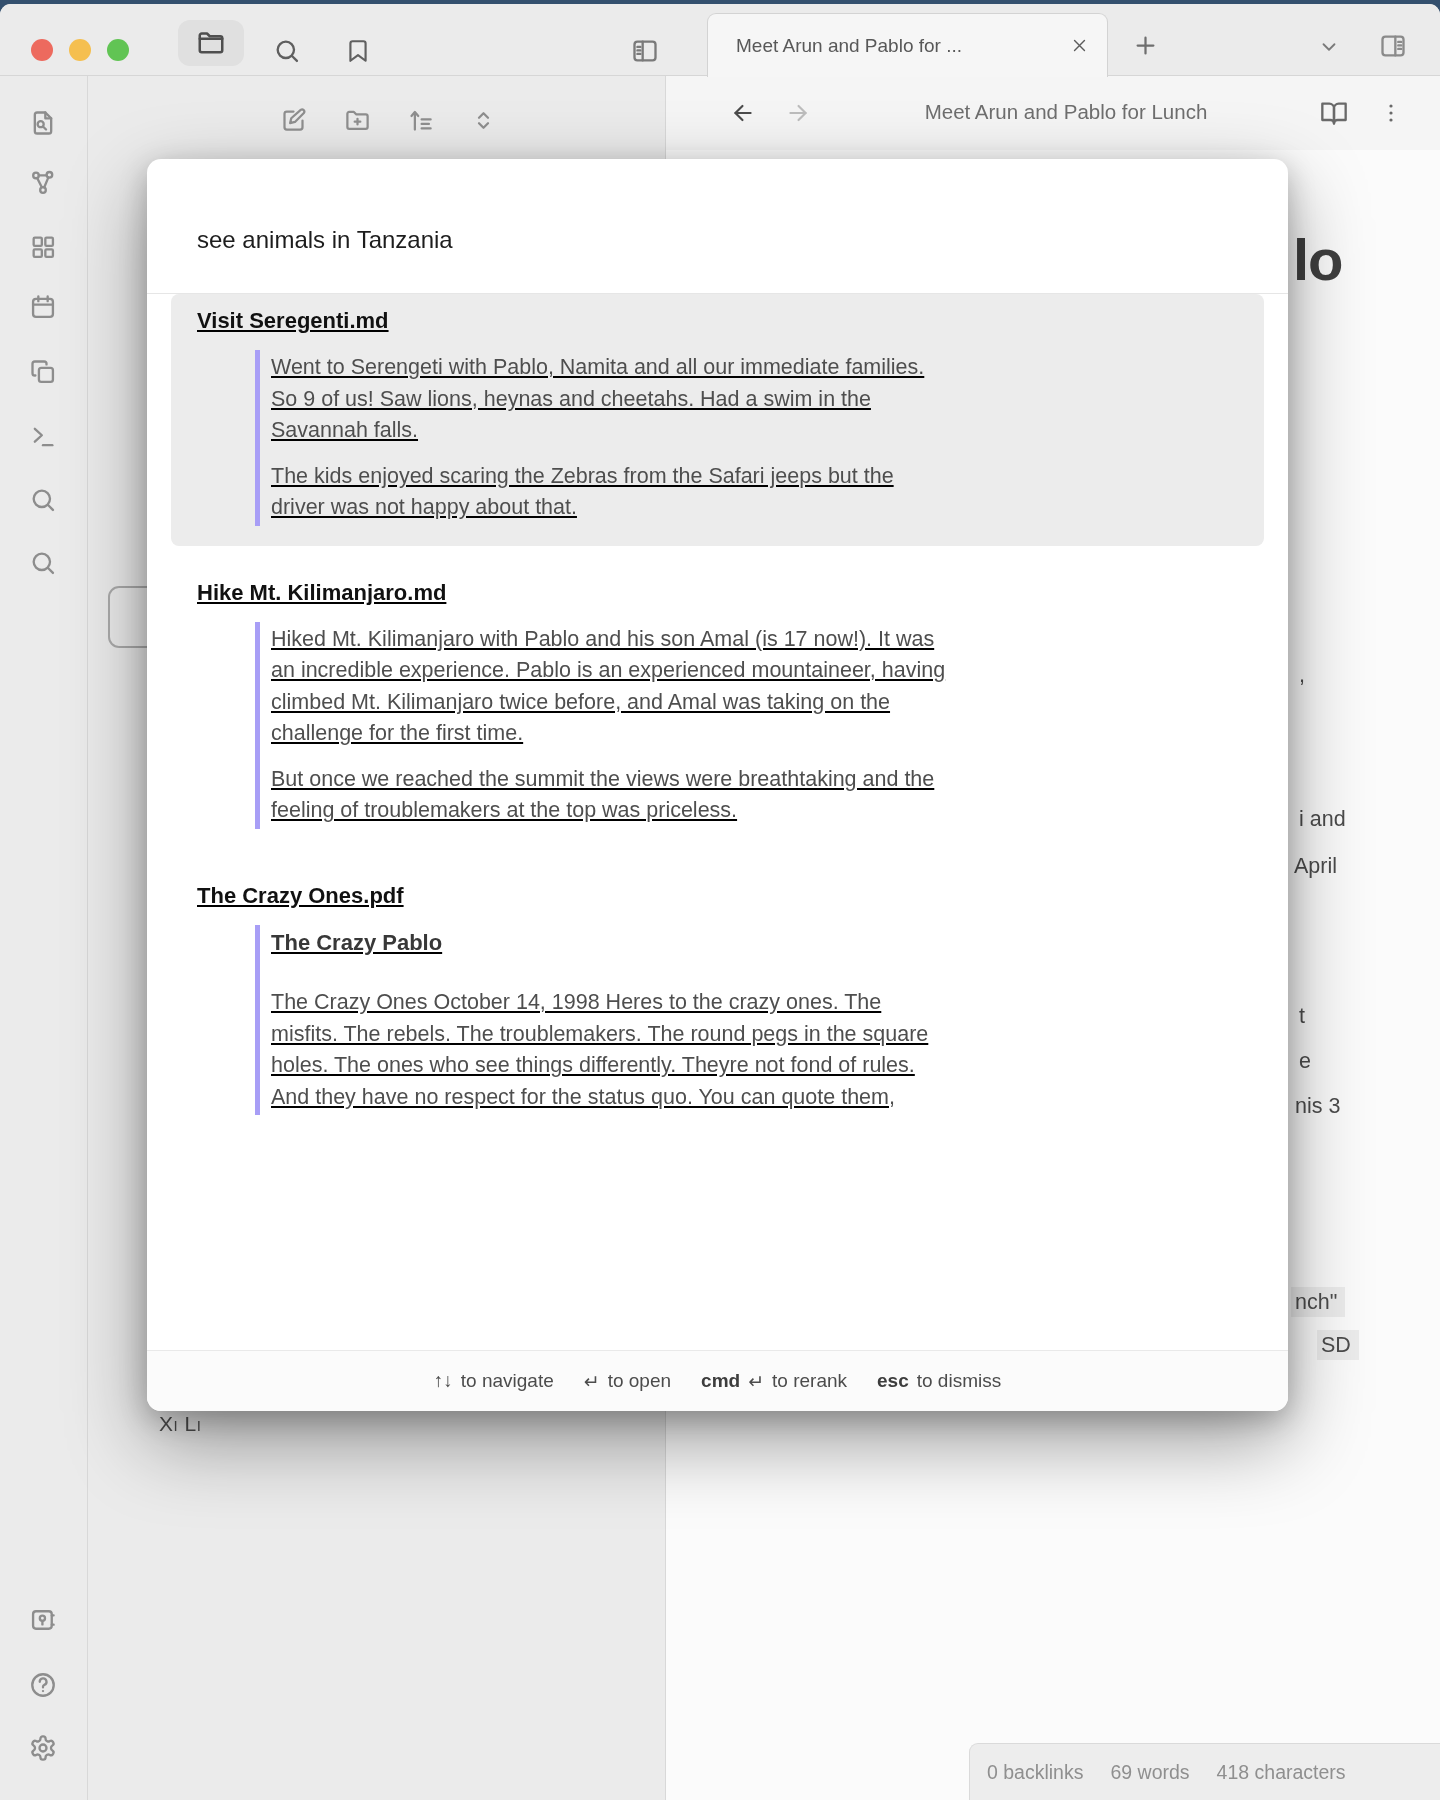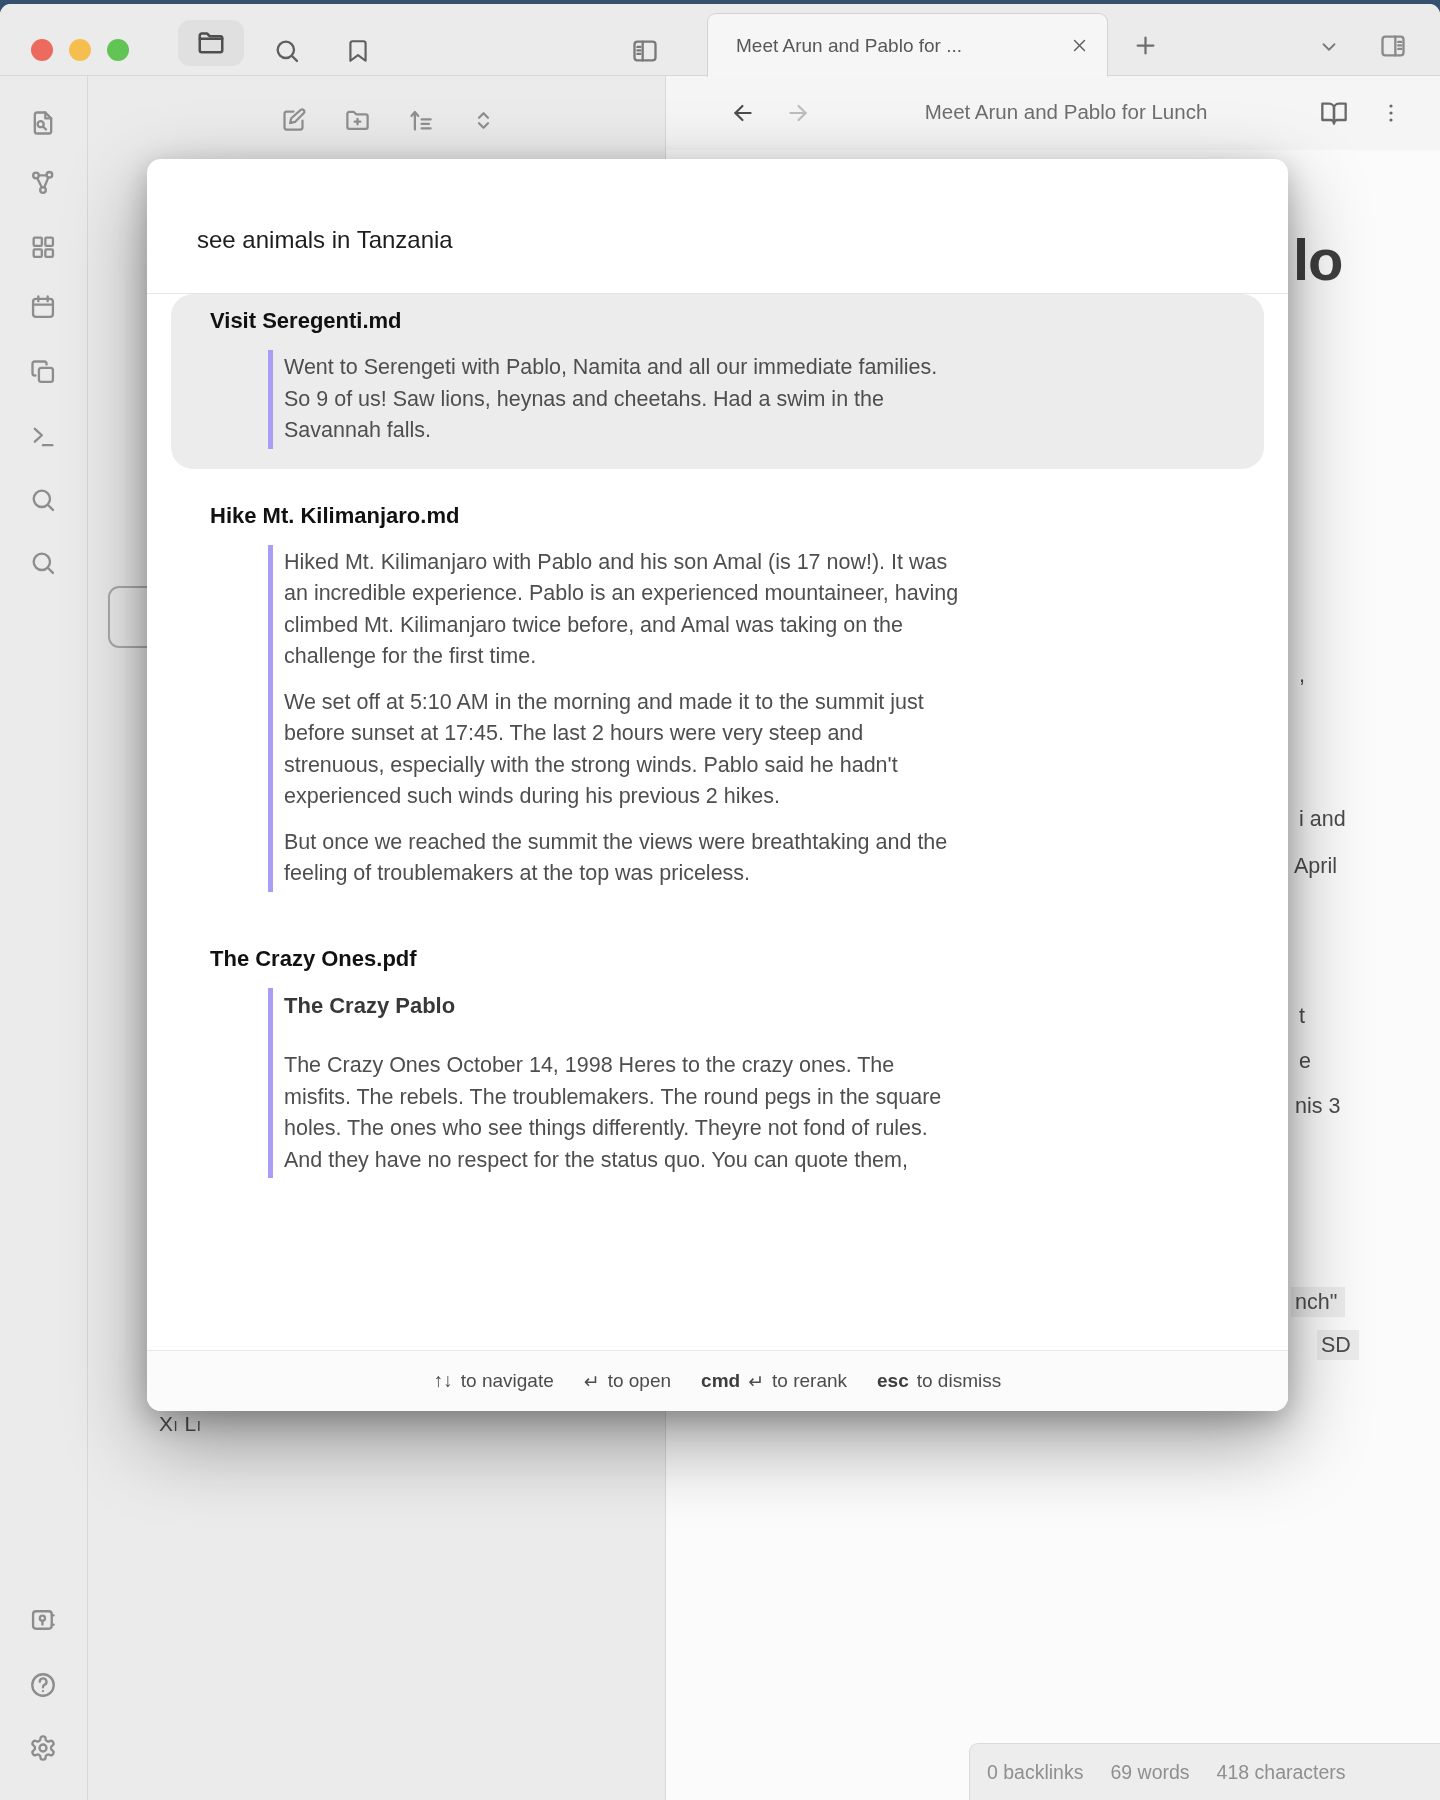--- a/index.html
+++ b/index.html
@@ -69,21 +69,21 @@
   }
   
   .modal{
     position:absolute;left:147px;top:155px;width:1141px;height:1252px;
     background:#ffffff;border-radius:14px;z-index:50;
     box-shadow:0 30px 80px rgba(0,0,0,.38),0 8px 28px rgba(0,0,0,.22);
   }
   .modal-input-row{position:absolute;top:0;left:0;right:0;height:107px;border-bottom:1px solid #e6e6e6;display:flex;align-items:center;padding:0 50px;box-sizing:border-box;margin-top:28px;}
   .query{border:none;outline:none;background:transparent;font-size:24px;color:#1d1d1d;width:100%;font-family:inherit;padding:0;}
   .modal-content{position:absolute;top:107px;bottom:60px;left:0;right:0;overflow:hidden;padding:28px 24px 0;box-sizing:border-box;}
-  .result{padding:14px 39px 20px;border-radius:22px;}
+  .result{padding:14px 26px 20px;border-radius:8px;text-decoration:underline;}
   .result.selected{background:#ececec;}
   .result + .result{margin-top:20px;}
   .result-title{font-size:22px;font-weight:700;color:#111111;margin-bottom:16px;}
   blockquote.q{margin:0 0 0 58px;border-left:5px solid #a89ef6;padding:2px 0 2px 11px;}
   blockquote.q p{margin:0 0 14px;font-size:21.5px;line-height:31.5px;color:#4e4e4e;white-space:pre-line;}
   blockquote.q p:last-child{margin-bottom:0;}
   .q-heading{font-size:22px;font-weight:700;color:#383838;line-height:31.5px;margin:0 0 29px;}
   .q-tall{padding-bottom:80px;}
   .modal-footer{
     position:absolute;bottom:0;left:0;right:0;height:60px;background:#fbfbfb;
@@ -335,34 +335,32 @@
     </div>
 
     <div class="modal-content">
 
       <div class="result selected">
         <div class="result-title">Visit Seregenti.md</div>
         <blockquote class="q">
           <p>Went to Serengeti with Pablo, Namita and all our immediate families.
 So 9 of us! Saw lions, heynas and cheetahs. Had a swim in the
 Savannah falls.</p>
+          <p>The kids enjoyed scaring the Zebras from the Safari jeeps but the
+driver was not happy about that.</p>
         </blockquote>
       </div>
 
       <div class="result">
         <div class="result-title">Hike Mt. Kilimanjaro.md</div>
         <blockquote class="q">
           <p>Hiked Mt. Kilimanjaro with Pablo and his son Amal (is 17 now!). It was
 an incredible experience. Pablo is an experienced mountaineer, having
 climbed Mt. Kilimanjaro twice before, and Amal was taking on the
 challenge for the first time.</p>
-          <p>We set off at 5:10 AM in the morning and made it to the summit just
-before sunset at 17:45. The last 2 hours were very steep and
-strenuous, especially with the strong winds. Pablo said he hadn't
-experienced such winds during his previous 2 hikes.</p>
           <p>But once we reached the summit the views were breathtaking and the
 feeling of troublemakers at the top was priceless.</p>
         </blockquote>
       </div>
 
       <div class="result">
         <div class="result-title">The Crazy Ones.pdf</div>
         <blockquote class="q q-tall">
           <div class="q-heading">The Crazy Pablo</div>
           <p>The Crazy Ones October 14, 1998 Heres to the crazy ones. The

